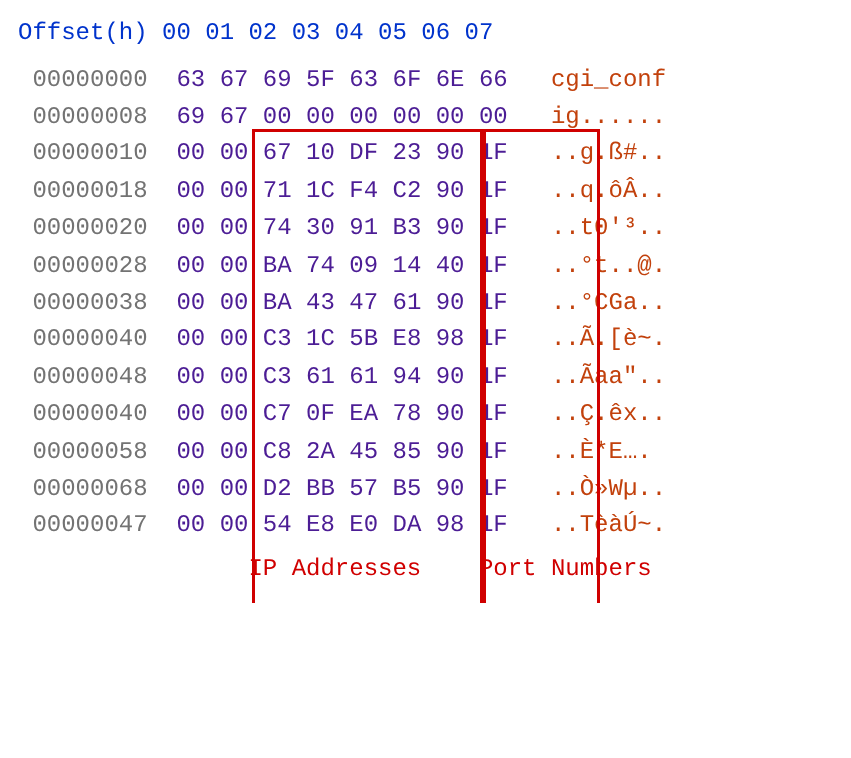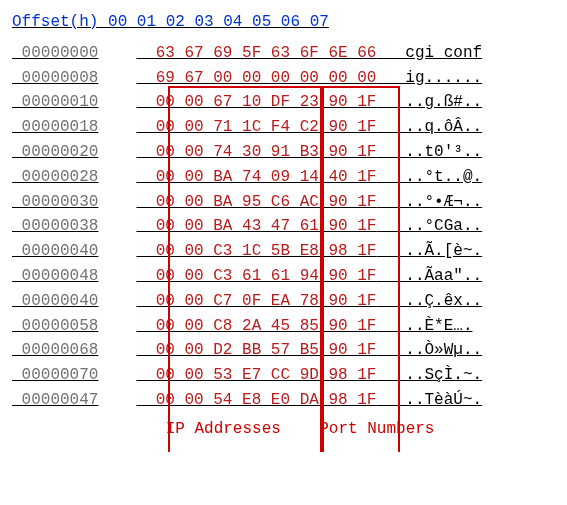--- a/index.html
+++ b/index.html
@@ -14,24 +14,24 @@
     box-sizing: border-box;
     position: relative;
   }
   .header-row {
     margin-bottom: 6px;
   }
   .header-row span {
     color: #0033cc;
     padding-right: 0;
   }
-  .row { white-space: pre; text-decoration: underline; }
+  .row { white-space: pre; }
   .offset { color: #737373; }
-  .hex { color: #b91c1c; margin-left: 38px; }
-  .ascii { color: #000000; text-align: right; }
+  .hex { color: #4c1d95; }
+  .ascii { color: #c2410c; text-align: right; }
   .box {
     position: absolute;
     border: 2px solid #d00000;
     background: transparent;
     pointer-events: none;
   }
   #ip-box {
     left: 168px;
     top: 86px;
     width: 152px;
@@ -55,27 +55,25 @@
 
 <div class="header-row row"><span class="offset">Offset(h)</span><span class="offset" id="header-cols"> 00 01 02 03 04 05 06 07</span></div>
 
 <div id="hex-body">
     <div class="row"><span class="offset"> 00000000</span><span class="hex">  63 67 69 5F 63 6F 6E 66</span><span class="ascii">   cgi_conf</span></div>
     <div class="row"><span class="offset"> 00000008</span><span class="hex">  69 67 00 00 00 00 00 00</span><span class="ascii">   ig......</span></div>
     <div class="row"><span class="offset"> 00000010</span><span class="hex">  00 00 67 10 DF 23 90 1F</span><span class="ascii">   ..g.ß#..</span></div>
     <div class="row"><span class="offset"> 00000018</span><span class="hex">  00 00 71 1C F4 C2 90 1F</span><span class="ascii">   ..q.ôÂ..</span></div>
     <div class="row"><span class="offset"> 00000020</span><span class="hex">  00 00 74 30 91 B3 90 1F</span><span class="ascii">   ..t0'³..</span></div>
     <div class="row"><span class="offset"> 00000028</span><span class="hex">  00 00 BA 74 09 14 40 1F</span><span class="ascii">   ..°t..@.</span></div>
-    <div class="row"><span class="offset"> 00000030</span><span class="hex">  00 00 BA 95 C6 AC 90 1F</span><span class="ascii">   ..°•Æ¬..</span></div>
     <div class="row"><span class="offset"> 00000038</span><span class="hex">  00 00 BA 43 47 61 90 1F</span><span class="ascii">   ..°CGa..</span></div>
     <div class="row"><span class="offset"> 00000040</span><span class="hex">  00 00 C3 1C 5B E8 98 1F</span><span class="ascii">   ..Ã.[è~.</span></div>
     <div class="row"><span class="offset"> 00000048</span><span class="hex">  00 00 C3 61 61 94 90 1F</span><span class="ascii">   ..Ãaa"..</span></div>
     <div class="row"><span class="offset"> 00000040</span><span class="hex">  00 00 C7 0F EA 78 90 1F</span><span class="ascii">   ..Ç.êx..</span></div>
     <div class="row"><span class="offset"> 00000058</span><span class="hex">  00 00 C8 2A 45 85 90 1F</span><span class="ascii">   ..È*E….</span></div>
     <div class="row"><span class="offset"> 00000068</span><span class="hex">  00 00 D2 BB 57 B5 90 1F</span><span class="ascii">   ..Ò»Wµ..</span></div>
-    <div class="row"><span class="offset"> 00000070</span><span class="hex">  00 00 53 E7 CC 9D 98 1F</span><span class="ascii">   ..SçÌ.~.</span></div>
     <div class="row"><span class="offset"> 00000047</span><span class="hex">  00 00 54 E8 E0 DA 98 1F</span><span class="ascii">   ..TèàÚ~.</span></div>
   </div>
 
 <div id="ip-box" class="box"></div>
 <div id="port-box" class="box"></div>
 
 <div class="labels">                <span>IP Addresses</span>    <span>Port Numbers</span></div>
 
 </body></html>

